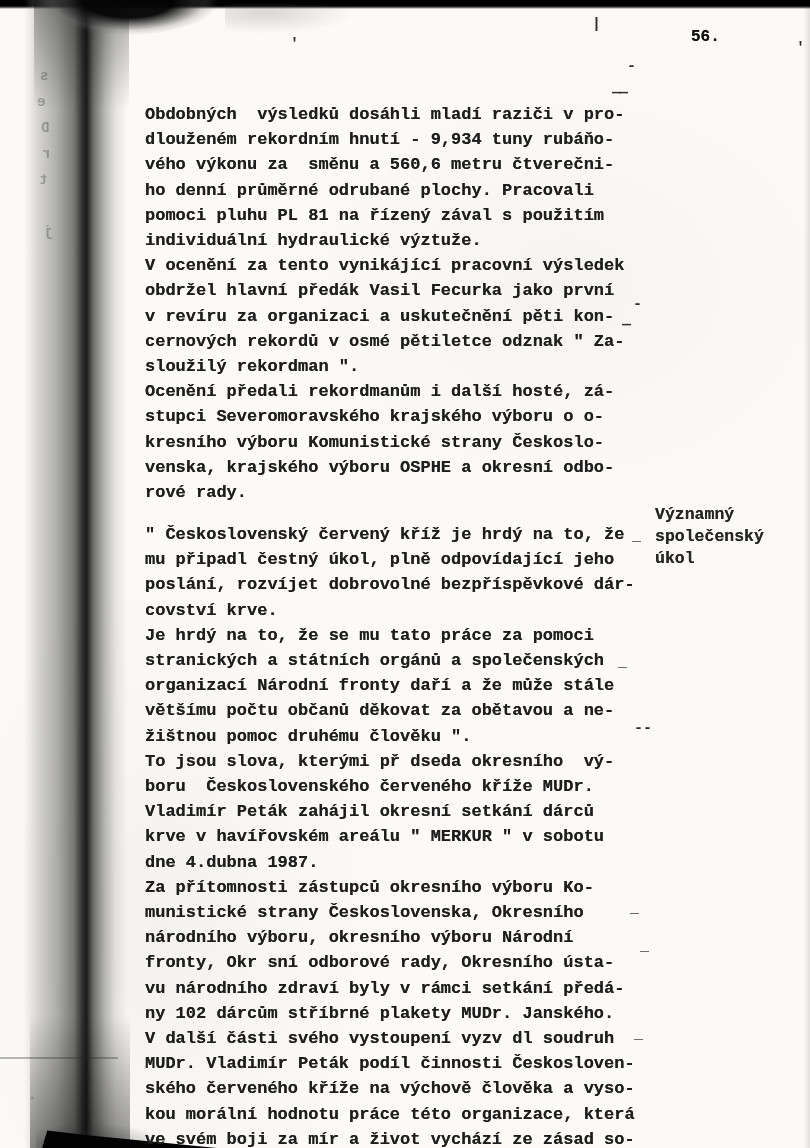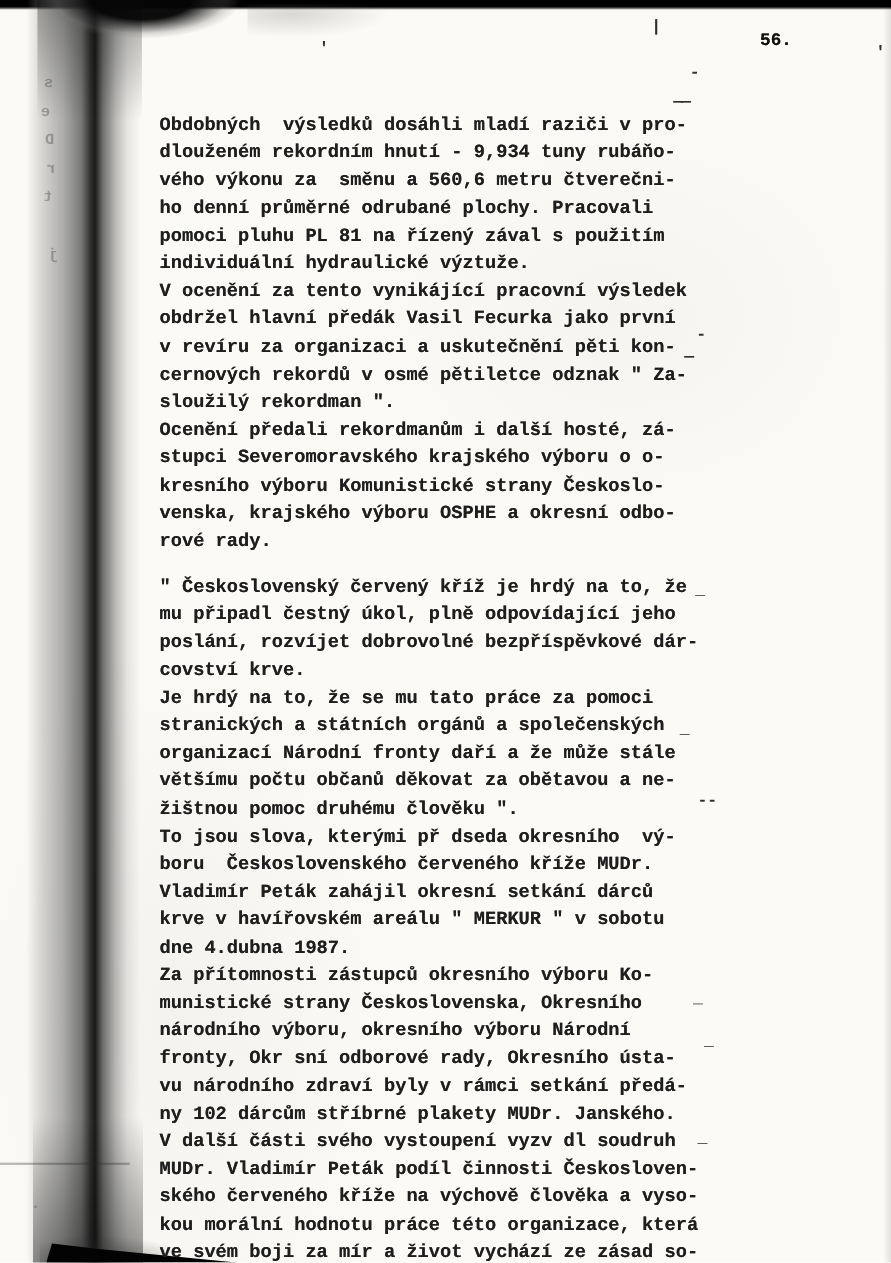--- a/index.html
+++ b/index.html
@@ -99,20 +99,23 @@
 munistické strany Československa, Okresního
 národního výboru, okresního výboru Národní
 fronty, Okr sní odborové rady, Okresního ústa-
 vu národního zdraví byly v rámci setkání předá-
 ny 102 dárcům stříbrné plakety MUDr. Janského.
 V další části svého vystoupení vyzv dl soudruh
 MUDr. Vladimír Peták podíl činnosti Českosloven-
 ského červeného kříže na výchově člověka a vyso-
 kou morální hodnotu práce této organizace, která
 ve svém boji za mír a život vychází ze zásad so-</div>
+  <div class="margin-note">Významný
+společenský
+úkol</div>
 
   <div id="artifacts">
       <span class="mark" style="left: 627px; top: 58px;">-</span>
       <span class="mark long" style="left: 612px; top: 84px;">——</span>
       <span class="mark" style="left: 633px; top: 296px;">-</span>
       <span class="mark" style="left: 622px; top: 316px;">—</span>
       <span class="mark" style="left: 632px; top: 528px;">_</span>
       <span class="mark" style="left: 618px; top: 654px;">_</span>
       <span class="mark" style="left: 634px; top: 720px;">--</span>
       <span class="mark" style="left: 630px; top: 912px;">‾</span>

